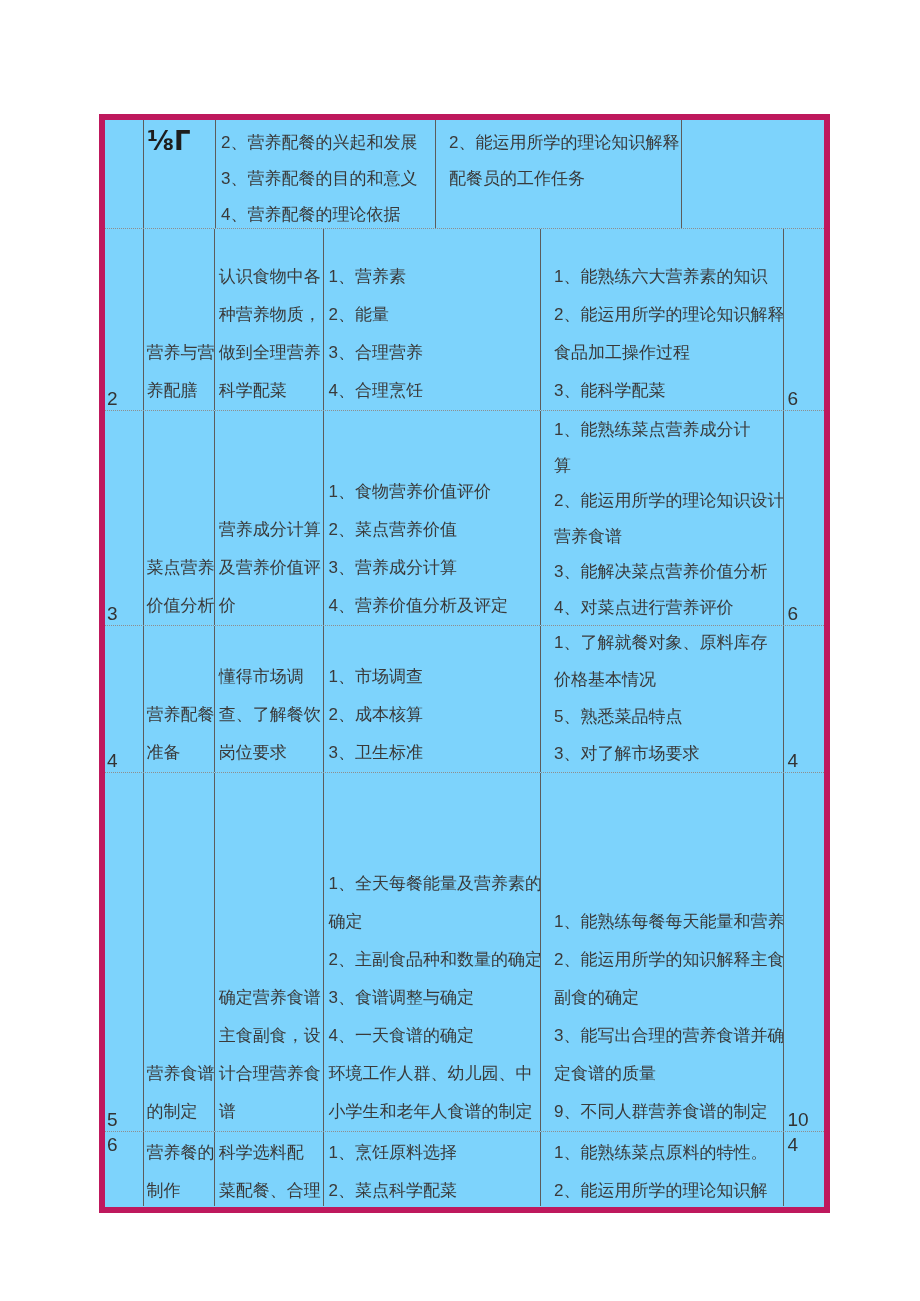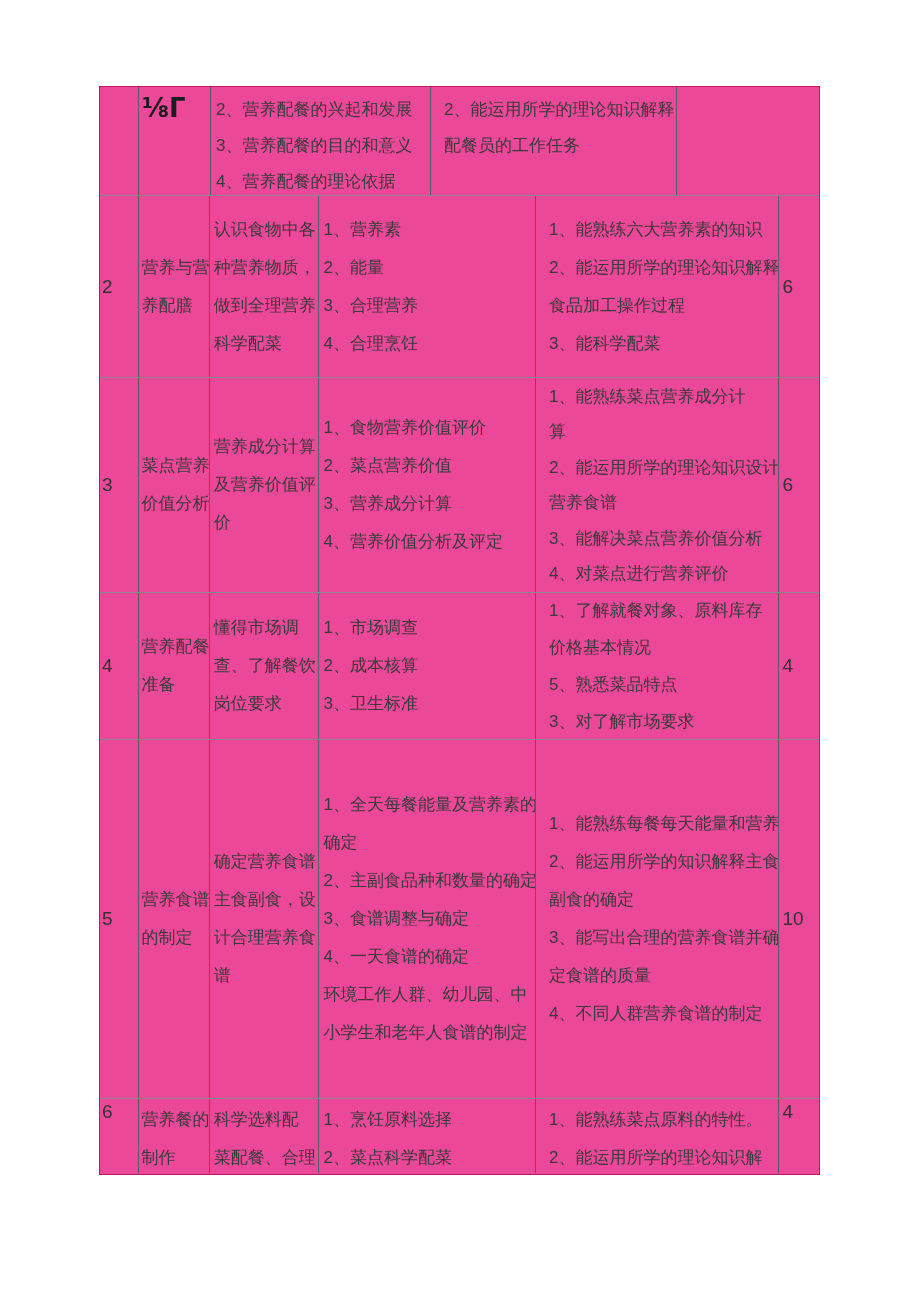--- a/index.html
+++ b/index.html
@@ -10,25 +10,25 @@
     color: #3a3a3a;
   }
   .page {
     position: relative;
     width: 920px; height: 1301px;
     background: #ffffff;
     overflow: hidden;
   }
   .doc-table {
     position: absolute;
-    left: 99px; top: 86px;
+    left: 99px; top: 114px;
     width: 719px; height: 1087px;
-    border: 1px solid #be185d;
+    border: 6px solid #be185d;
     box-sizing: content-box;
-    background: #ec4899;
+    background: #7dd3fc;
     overflow: hidden;
   }
   .tr {
     display: flex;
     flex-direction: row;
     border-bottom: 1px dotted #8e8e8e;
     box-sizing: border-box;
     overflow: hidden;
   }
   .tr:last-child { border-bottom: none; }
@@ -36,21 +36,21 @@
   .tr:nth-child(2) { height: 182px; }
   .tr:nth-child(3) { height: 215px; }
   .tr:nth-child(4) { height: 147px; }
   .tr:nth-child(5) { height: 359px; }
   .tr:nth-child(6) { height: 74px; }
   .td {
     box-sizing: border-box;
     border-right: 1px solid #5c5c5c;
     display: flex;
     flex-direction: column;
-    justify-content: center;
+    justify-content: flex-end;
     overflow: hidden;
     padding-left: 5px;
     font-size: 17px;
   }
   .td:last-child { border-right: none; }
   .c0 { width: 39px;  padding-left: 2px; font-size: 19px; color: #333; }
   .c1 { width: 72px;  padding-left: 3px; }
   .c2 { width: 110px; padding-left: 4px; }
   .c3 { width: 220px; padding-left: 5px; }
   .c4 { width: 238px; padding-left: 5px; margin-left: 8px; }
@@ -192,21 +192,21 @@
           <div class="ln">4、一天食谱的确定</div>
           <div class="ln">环境工作人群、幼儿园、中</div>
           <div class="ln">小学生和老年人食谱的制定</div>
         </div>
       <div class="td c4">
           <div class="ln">1、能熟练每餐每天能量和营养</div>
           <div class="ln">2、能运用所学的知识解释主食</div>
           <div class="ln">副食的确定</div>
           <div class="ln">3、能写出合理的营养食谱并确</div>
           <div class="ln">定食谱的质量</div>
-          <div class="ln">4、不同人群营养食谱的制定</div>
+          <div class="ln">9、不同人群营养食谱的制定</div>
         </div>
       <div class="td c5">10</div>
     </div>
 
     <div class="tr">
       <div class="td c0">6</div>
       <div class="td c1">
           <div class="ln">营养餐的</div>
           <div class="ln">制作</div>
         </div>

